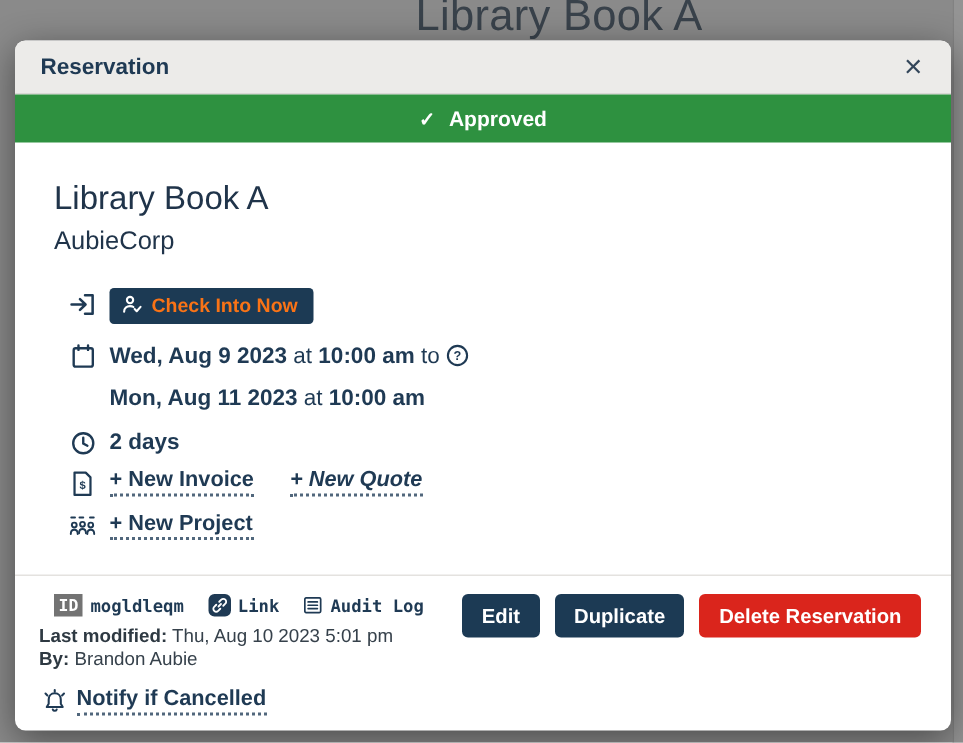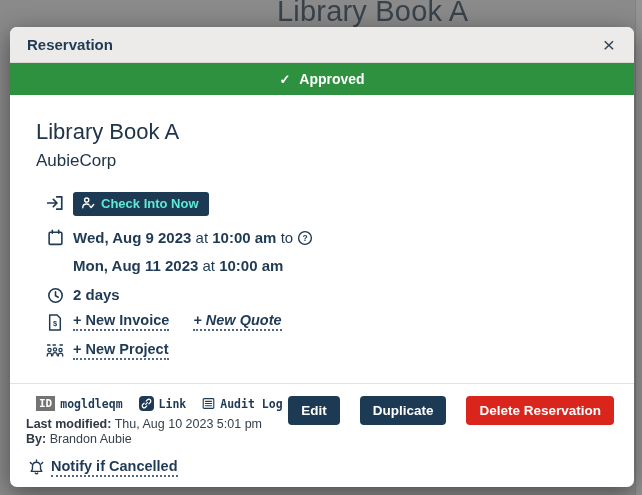--- a/index.html
+++ b/index.html
@@ -47,21 +47,21 @@
   .banner-check { font-size:13px; font-weight:bold; }
   .modal-body { flex:1 1 auto; padding:23px 26px 0 26px; }
   .item-title { font-size:22px; font-weight:500; color:#20344a; line-height:1.25; }
   .item-subtitle { font-size:17px; font-weight:500; color:#20344a; margin-top:5px; }
   .rows { margin-top:21px; margin-left:10px; }
   .row-line { display:flex; align-items:flex-start; margin-bottom:7px; }
   .row-icon { width:18px; flex:0 0 18px; margin-right:9px; display:flex; justify-content:center; padding-top:2px; }
   .row-icon svg { display:block; }
   .row-content { display:flex; align-items:center; flex-wrap:wrap; min-height:20px; }
   .btn-dark {
-    background:#1c3a54; color:#5eead4; border:none; border-radius:3px;
+    background:#1c3a54; color:#f97316; border:none; border-radius:3px;
     font-size:13px; font-weight:bold; padding:4px 10px 5px 8px;
     display:inline-flex; align-items:center; gap:6px; cursor:pointer;
     font-family:"Liberation Sans", sans-serif;
   }
   .avatar {
     width:16px; height:16px; border-radius:2px; background:#2d7fc0;
     display:inline-flex; align-items:flex-end; justify-content:center;
     margin-right:7px; overflow:hidden;
   }
   .user-link { color:#2d7fc0; font-weight:bold; font-size:14px; text-decoration:none; cursor:pointer; }
@@ -91,21 +91,21 @@
     font-family:"DejaVu Sans Mono", monospace; font-weight:bold;
   }
   .meta-sep { width:6px; }
   .link-badge {
     width:15px; height:15px; background:#1f3a54; border-radius:4px;
     display:inline-flex; align-items:center; justify-content:center; cursor:pointer;
   }
   .meta-label { cursor:pointer; }
   .modified-line { margin-top:6px; font-size:12.5px; color:#36414b; line-height:15px; }
   .modified-line b { color:#2e3942; }
-  .footer-buttons { display:flex; gap:20px; }
+  .footer-buttons { display:flex; gap:10px; }
   .action-btn {
     border:none; border-radius:4px; color:#fff; font-weight:bold; font-size:13.5px;
     padding:7px 13px; cursor:pointer; font-family:"Liberation Sans", sans-serif;
   }
   .notify-row { margin-top:11px; margin-left:2px; display:flex; align-items:center; gap:6px; }
   .notify-link {
     color:#1f3a54; font-size:14.5px; font-weight:bold; text-decoration:none;
     border-bottom:2px dotted #51677c; padding-bottom:1px; cursor:pointer;
   }
 </style>

